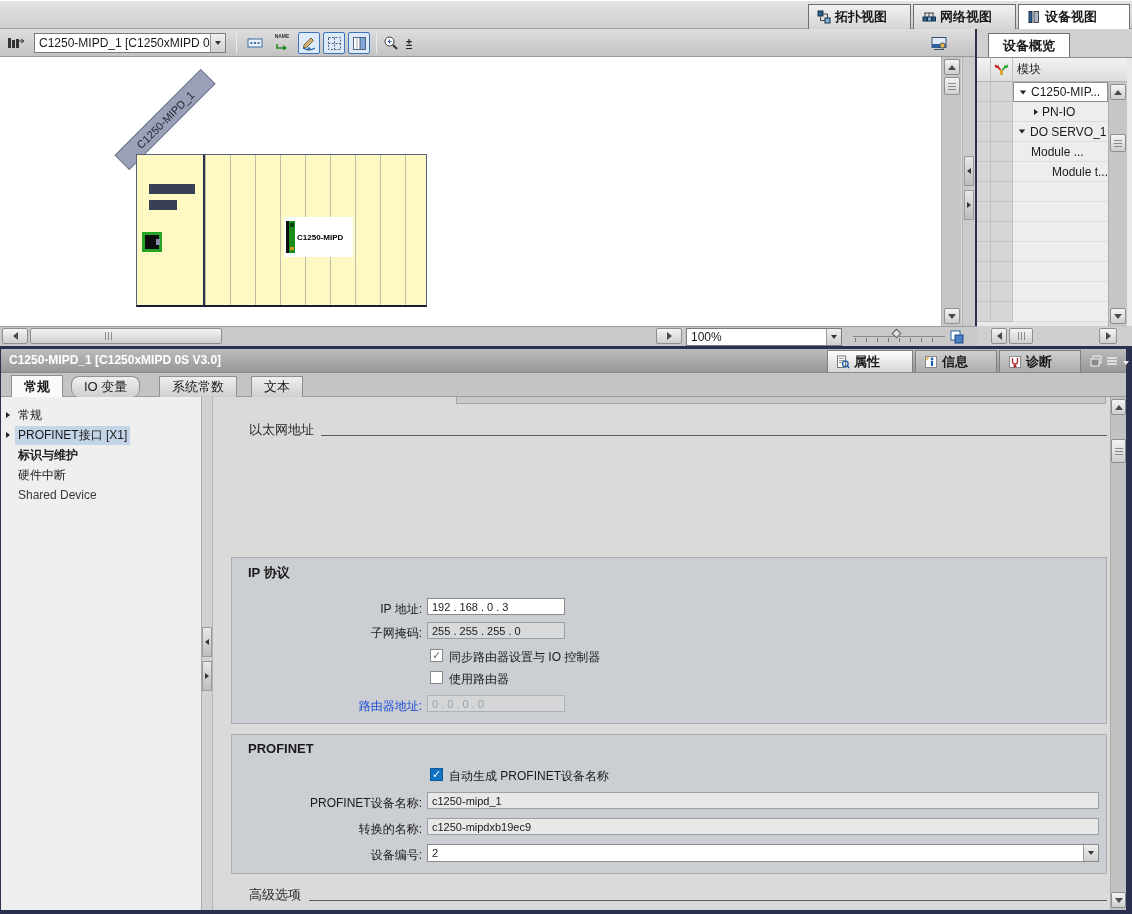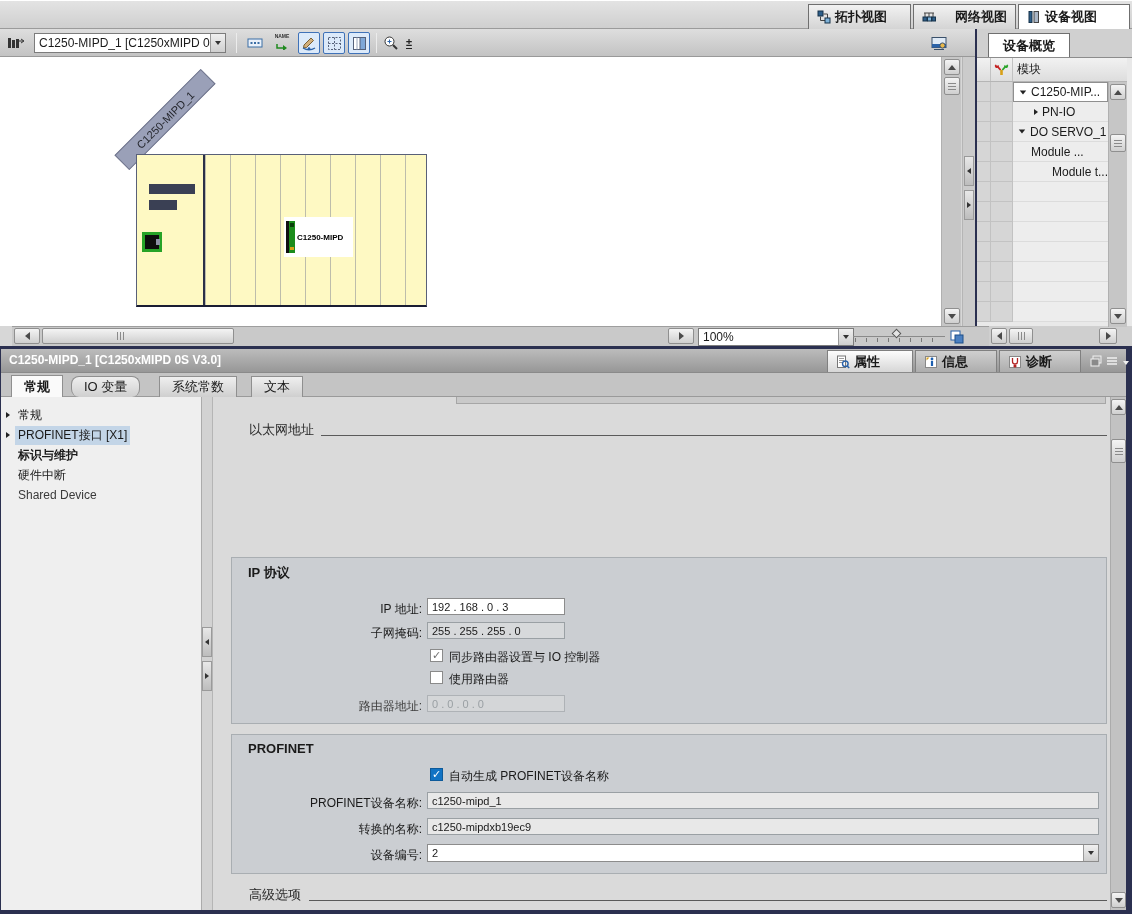--- a/index.html
+++ b/index.html
@@ -77,21 +77,21 @@
   .ov-head .hmain{position:absolute;left:36px;top:0;right:0;height:100%;display:flex;align-items:center;padding-left:4px;font-size:12px;color:#222;}
   .ov-row{position:absolute;left:0;width:150px;height:20px;}
   .ov-row .c1{position:absolute;left:0;top:0;width:14px;height:100%;background:#d6d6d6;border-bottom:1px solid #c3c3c3;border-right:1px solid #c2c2c2;}
   .ov-row .c2{position:absolute;left:14px;top:0;width:22px;height:100%;background:#d6d6d6;border-bottom:1px solid #c3c3c3;border-right:1px solid #c2c2c2;}
   .ov-row .cm{position:absolute;left:36px;top:0;width:95px;height:100%;background:#ededed;border-bottom:1px solid #dcdcdc;
     display:flex;align-items:center;gap:4px;font-size:12px;white-space:nowrap;overflow:hidden;}
   .ov-row .cm.sel{background:#fff;border:1px solid #8f8f8f;}
   .ov-vscroll{position:absolute;left:131px;top:24px;width:19px;height:245px;background:#c6c6c6;border-left:1px solid #b0b0b0;}
 
   
-  .bbar{left:12px;top:325px;width:977px;height:20px;background:#c9c9c9;border-top:1px solid #9e9e9e;}
+  .bbar{left:0;top:325px;width:977px;height:20px;background:#c9c9c9;border-top:1px solid #9e9e9e;}
   .slider{position:absolute;left:853px;top:328px;width:92px;height:15px;}
   .slider .line{position:absolute;left:0;right:0;top:7px;height:1px;background:#8a8a8a;}
   .slider .ticks{position:absolute;left:2px;right:2px;top:9px;height:4px;
     background:repeating-linear-gradient(to right,#777 0 1px,transparent 1px 11px);}
   .slider .knob{position:absolute;left:40px;top:1px;width:7px;height:7px;background:#e4e4e4;border:1px solid #555;transform:rotate(45deg);}
 
   
   .props{left:0;top:345px;width:1132px;height:569px;background:#2b3050;}
   .props-inner{position:absolute;left:1px;top:3px;right:6px;bottom:5px;background:#c8c8c8;}
   .ptitle{position:absolute;left:0;top:0;right:0;height:24px;background:linear-gradient(#bcbcbc,#979797);border-bottom:1px solid #8a8a8a;}
@@ -114,21 +114,21 @@
   .pnav-item .lab.sel{background:#c3d5e7;}
   .psplit{position:absolute;left:201px;top:0;width:11px;height:100%;background:#d2d2d2;border-right:1px solid #b5b5b5;}
 
   .form{position:absolute;left:212px;top:0;right:16px;bottom:0;background:#dadada;overflow:hidden;}
   .sliver{position:absolute;left:243px;top:0;width:650px;height:7px;background:#c9c9c9;border:1px solid #a6a6a6;border-top:none;}
   .sect{position:absolute;font-size:13px;color:#2a2a2a;white-space:nowrap;}
   .sect-rule{position:absolute;height:1px;background:#5a5a5a;}
   .group{position:absolute;left:18px;width:876px;background:#cbced2;border:1px solid #a9aeb2;}
   .gtitle{position:absolute;left:16px;top:6px;font-weight:bold;font-size:13px;}
   .flabel{position:absolute;left:0;width:190px;text-align:right;font-size:12px;white-space:nowrap;}
-  .flabel.dis{color:#404040;}
+  .flabel.dis{color:#1d4ed8;}
   .field{position:absolute;left:195px;height:18px;background:#fff;border:1px solid #8c8c8c;display:flex;align-items:center;font-size:11px;}
   .field .val{flex:1;padding:0 4px;white-space:nowrap;overflow:hidden;}
   .field .arrow{width:15px;align-self:stretch;background:linear-gradient(#f0f0f0,#cfcfcf);border-left:1px solid #9a9a9a;
     display:flex;align-items:center;justify-content:center;}
   .field.gray{background:#d7d9db;border-color:#9aa0a4;}
   .field.lgray{background:#e8e8e8;border-color:#9aa0a4;}
   .field.dis{background:#d4d6d8;border-color:#aeb2b6;color:#9aa0a4;}
   .gbtn{position:absolute;left:195px;width:166px;height:18px;background:linear-gradient(#e2e2e2,#c6c6c6);border:1px solid #9a9a9a;
     display:flex;align-items:center;justify-content:center;font-size:12px;color:#8f8f8f;}
   .cb{position:absolute;width:13px;height:13px;background:#fff;border:1px solid #8a8a8a;display:flex;align-items:center;justify-content:center;}
@@ -145,21 +145,21 @@
 
   <div class="abs topbar">
     <div class="view-tab" style="left:808px;width:103px;">
       <svg width="14" height="14" viewBox="0 0 14 14">
           <rect x="1" y="1" width="5" height="5" fill="#2e5f8a" stroke="#16324a"></rect>
           <path d="M3.5 6.5v4h4.5M10.5 8v-4h-4" stroke="#444" fill="none"></path>
           <rect x="8" y="8" width="5" height="5" fill="#7fb2d8" stroke="#16324a"></rect>
         </svg>
       <span>拓扑视图</span>
     </div>
-    <div class="view-tab" style="left:913px;width:103px;justify-content:space-between;">
+    <div class="view-tab" style="left:913px;width:103px;">
       <svg width="14" height="14" viewBox="0 0 14 14">
           <path d="M2 3h10M3 3v4M7 3v4M11 3v4" stroke="#444" fill="none"></path>
           <rect x="1" y="7" width="4" height="4" fill="#2e5f8a" stroke="#16324a"></rect>
           <rect x="5.5" y="7" width="4" height="4" fill="#7fb2d8" stroke="#16324a"></rect>
           <rect x="10" y="7" width="3.5" height="4" fill="#2e5f8a" stroke="#16324a"></rect>
         </svg>
       <span>网络视图</span>
     </div>
     <div class="view-tab active" style="left:1018px;width:112px;">
       <svg width="14" height="14" viewBox="0 0 14 14">

